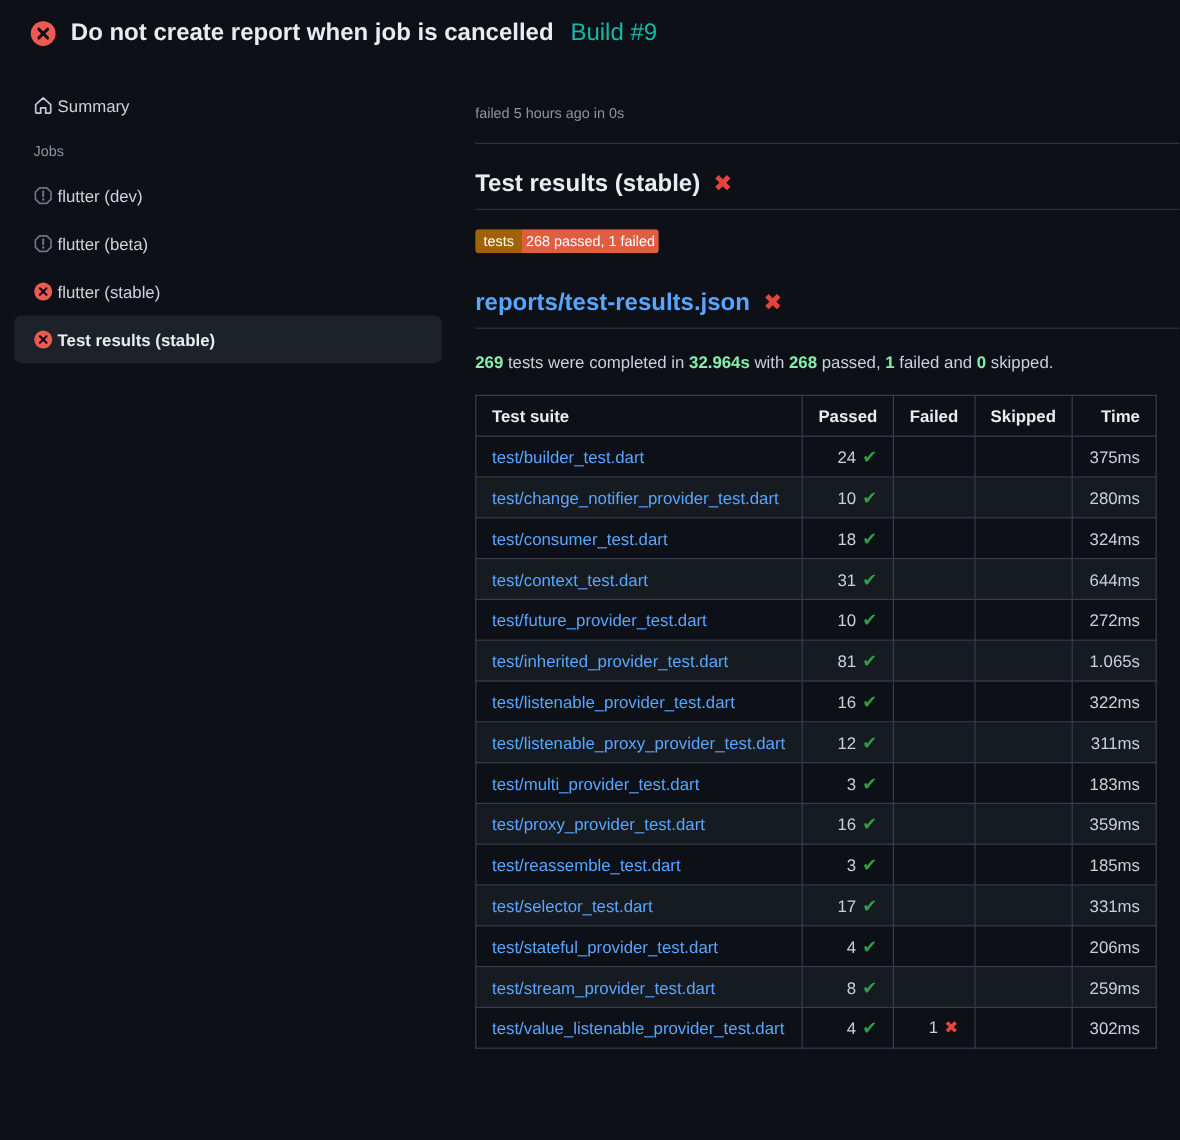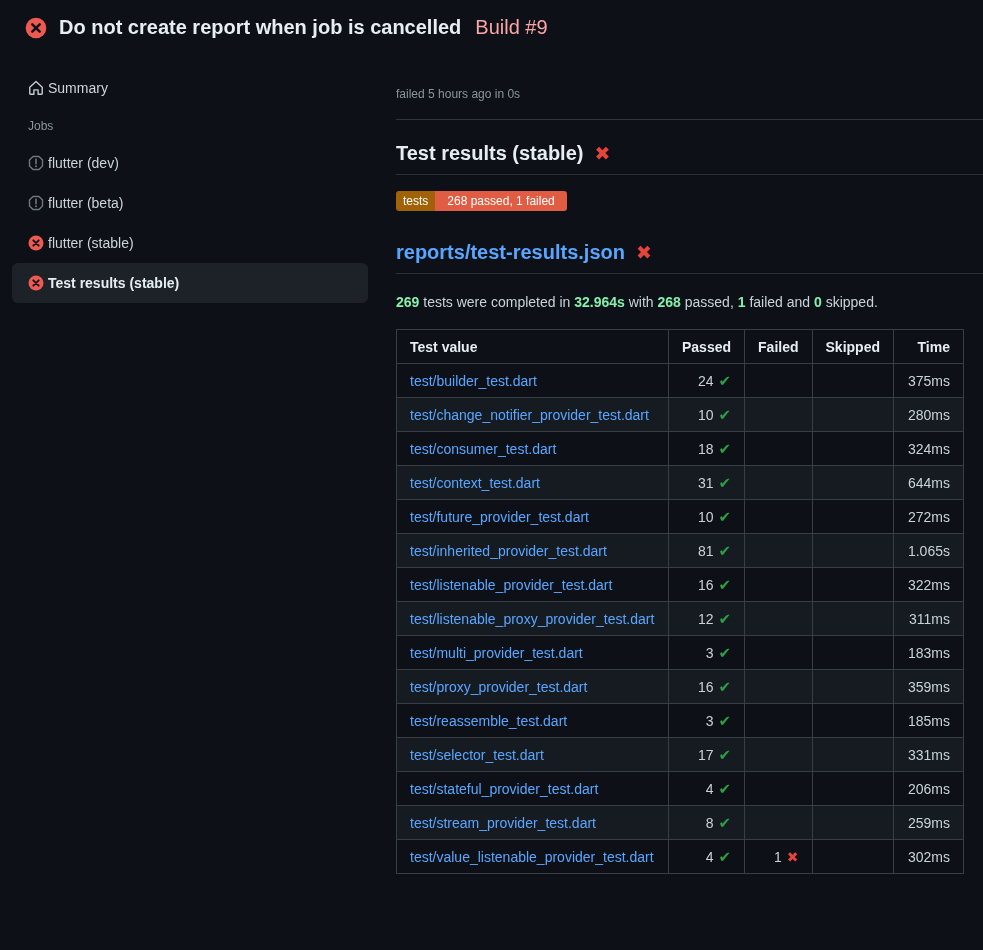--- a/index.html
+++ b/index.html
@@ -5,21 +5,21 @@
   * { box-sizing: border-box; }
   html,body { margin:0; padding:0; }
   body {
     width:983px; height:950px; overflow:hidden;
     background:#0d1117; color:#c9d1d9;
     font-family:"Liberation Sans","DejaVu Sans",sans-serif;
   }
   
   .run-header { display:flex; align-items:center; gap:12px; padding:16px 24px 14px 25px; }
   .run-title { font-size:20px; font-weight:700; color:#e6edf3; white-space:nowrap; }
-  .run-build { font-size:20px; font-weight:400; color:#fca5a5; margin-left:2px; }
+  .run-build { font-size:20px; font-weight:400; color:#14b8a6; margin-left:2px; }
   
   .layout { display:flex; align-items:flex-start; }
   .sidebar { width:380px; flex:none; padding-top:16px; }
   .side-item {
     display:flex; align-items:center; gap:4px;
     height:38px; margin:0 12px; padding:0 16px;
     border-radius:6px; font-size:14px; color:#ccd3da; cursor:pointer;
   }
   .side-item.selected { background:rgba(177,186,196,0.10); color:#e6edf3; font-weight:700; }
   .jobs-label { font-size:12px; color:#8b949e; margin:12px 28px 10px; }
@@ -35,21 +35,21 @@
     font-size:20px; font-weight:700; color:#e6edf3;
     margin:22px 0 0; padding-bottom:9px; border-bottom:1px solid #2b3138;
   }
   h2.section.report { margin-top:30px; }
   a.report-link { color:#58a6ff; text-decoration:none; }
   .cross-lg { color:#e5443c; font-weight:700; font-size:19px; line-height:1; }
   
   .badge { display:inline-flex; margin-top:16px; border-radius:3px; overflow:hidden;
            font-size:12px; line-height:20px; color:#ffffff; }
   .badge-label { background:#a16207; padding:0 7px; }
-  .badge-value { background:#e05d44; padding:0 12px; }
+  .badge-value { background:#e05d44; padding:0 3px; }
   
   .summary-line { font-size:14px; margin:20px 0 0; color:#c9d1d9; }
   .summary-line b { color:#86efac; }
   
   table.results { border-collapse:collapse; margin-top:19px; font-size:14px; table-layout:fixed; }
   .results th, .results td { border:1px solid #373e47; padding:0 13px; height:34px; }
   .results th { color:#e6edf3; font-weight:700; text-align:left; }
   .results th.num, .results td.num { text-align:right; }
   .results tbody tr:nth-child(even) { background:#161b22; }
   a.suite { color:#58a6ff; text-decoration:none; }
@@ -140,21 +140,21 @@
     <table class="results">
       <colgroup>
           <col style="width: 272px;">
           <col style="width: 70px;">
           <col style="width: 66px;">
           <col style="width: 78px;">
           <col style="width: 70px;">
         </colgroup>
       <thead>
           <tr>
-            <th>Test value</th>
+            <th>Test suite</th>
             <th class="num">Passed</th>
             <th class="num">Failed</th>
             <th class="num">Skipped</th>
             <th class="num">Time</th>
           </tr>
         </thead>
       <tbody>
           <tr>
             <td><a href="#" class="suite">test/builder_test.dart</a></td>
             <td class="num"><span class="cellnum">24</span><span class="check">✔</span></td>

